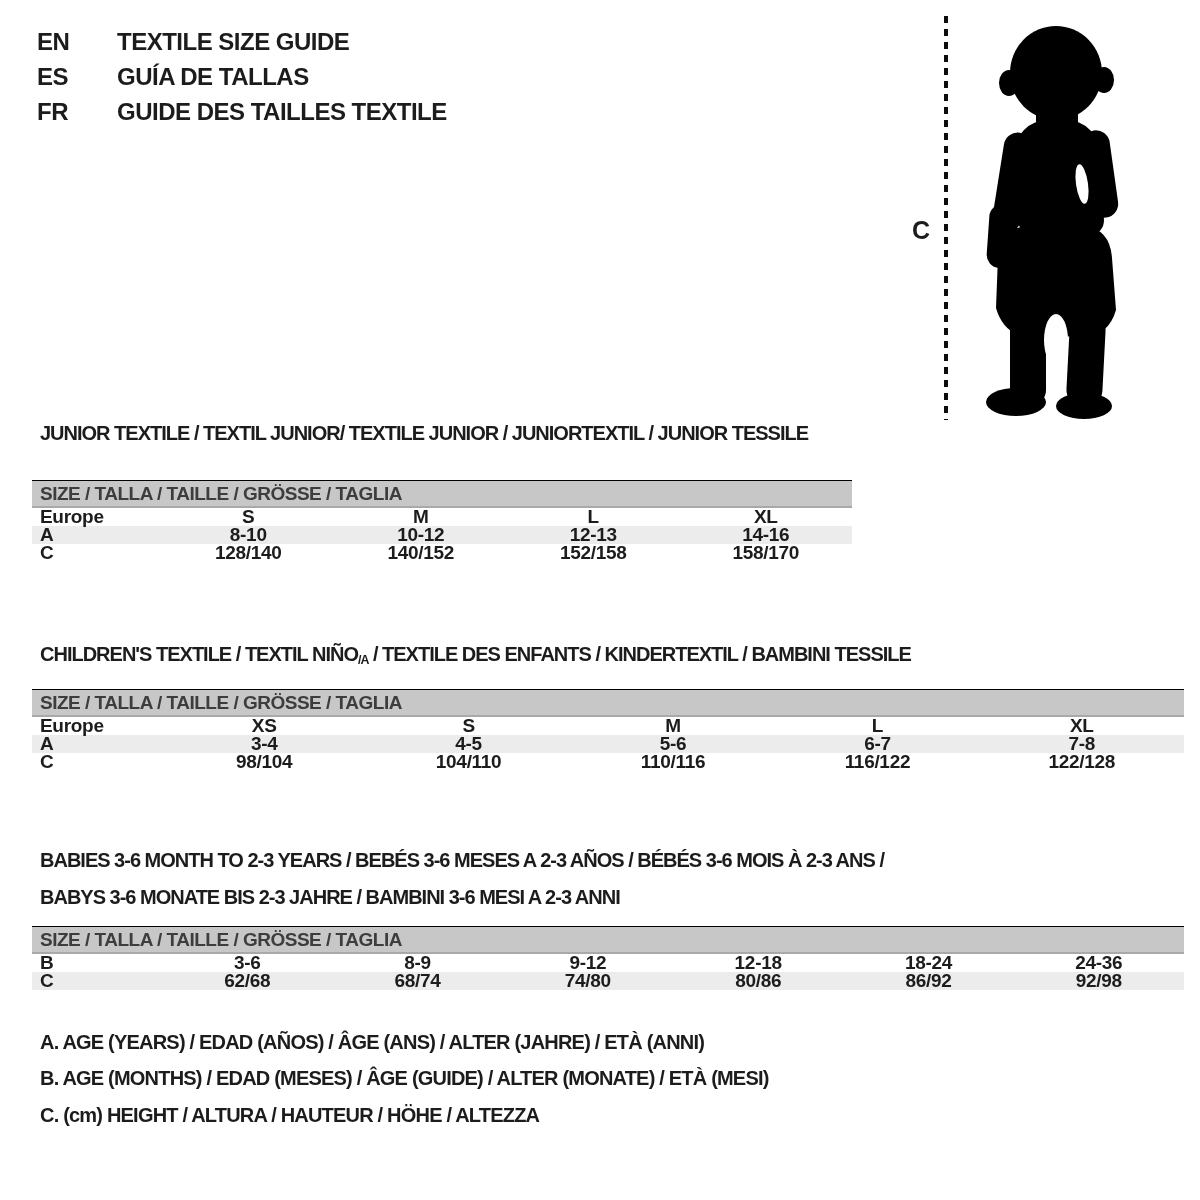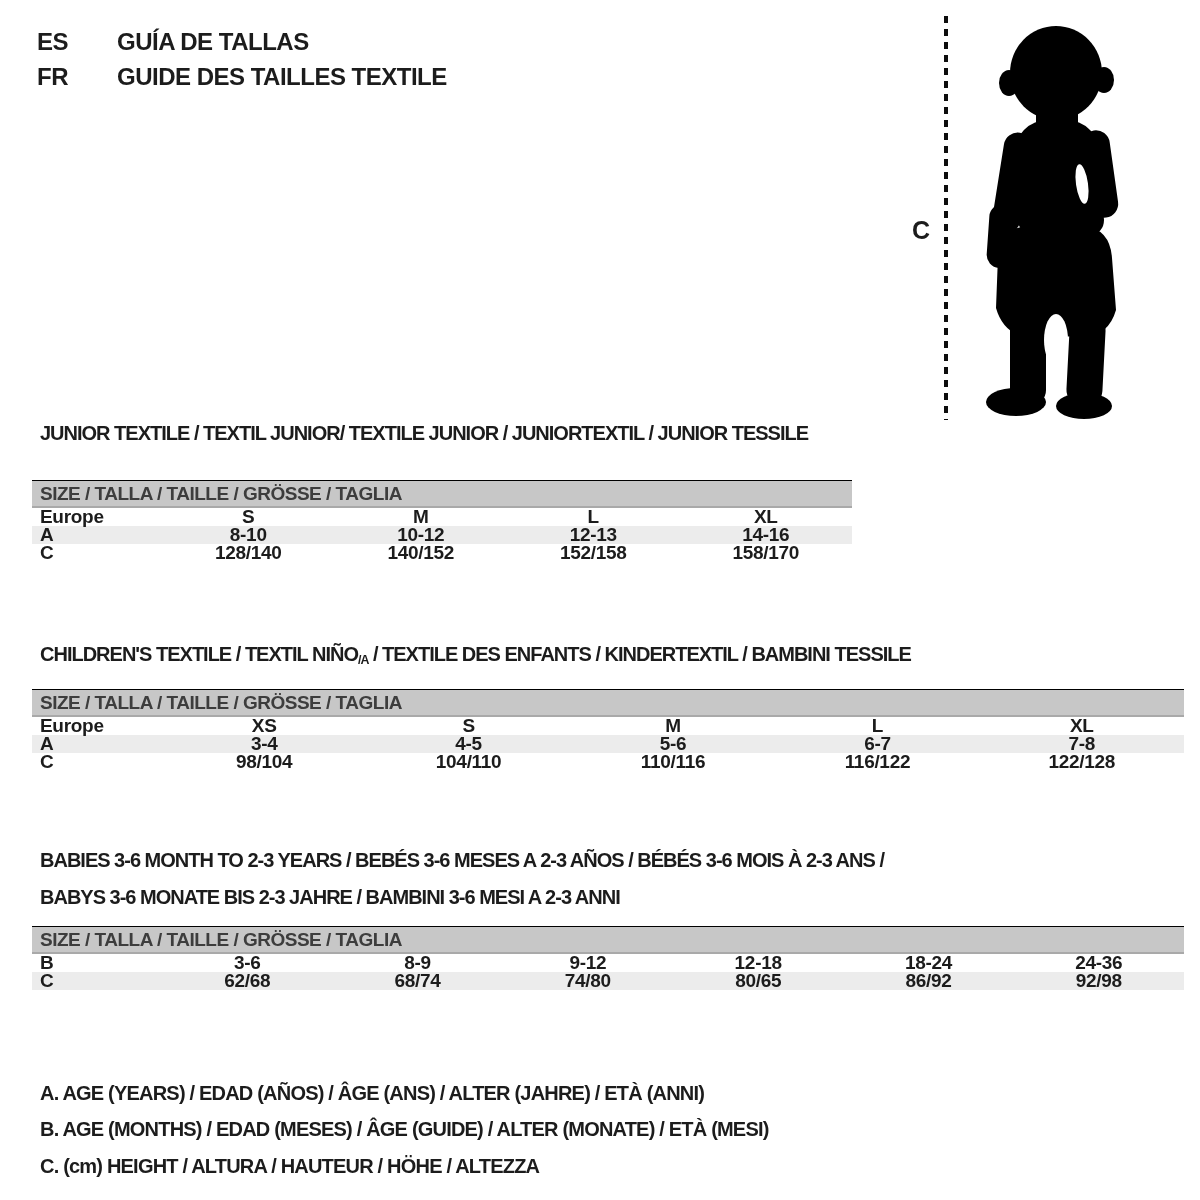--- a/index.html
+++ b/index.html
@@ -39,29 +39,33 @@
     height:25px; background:#c7c7c7; border-top:1px solid #000000; border-bottom:2px solid #a9a9a9;
     color:#3d3d3d; font-size:19px; letter-spacing:-0.5px; padding-left:8px;
     display:flex; align-items:center;
   }
   .trow { display:flex; align-items:center; height:18px; font-size:19px; letter-spacing:-0.3px; }
   .trow.stripe { background:#ececec; }
   .tlabel { width:130px; padding-left:8px; box-sizing:border-box; }
   .tcell { flex:1; text-align:center; }
 
   
-  .legend { position:absolute; left:40px; top:1075px; }
+  .legend { position:absolute; left:40px; top:1024px; }
   .legend-line { height:36.5px; display:flex; align-items:center; font-size:20px; letter-spacing:-0.8px; }
 </style>
 </head>
 <body>
 
 <div class="page">
 
   <div class="lang-header">
+    <div class="lang-row">
+      <span class="lang-code">EN</span>
+      <span class="lang-title">TEXTILE SIZE GUIDE</span>
+    </div>
     <div class="lang-row">
       <span class="lang-code">ES</span>
       <span class="lang-title">GUÍA DE TALLAS</span>
     </div>
     <div class="lang-row">
       <span class="lang-code">FR</span>
       <span class="lang-title">GUIDE DES TAILLES TEXTILE</span>
     </div>
   </div>
 
@@ -162,21 +166,21 @@
       <span class="tcell">9-12</span>
       <span class="tcell">12-18</span>
       <span class="tcell">18-24</span>
       <span class="tcell">24-36</span>
     </div>
     <div class="trow stripe">
       <span class="tlabel">C</span>
       <span class="tcell">62/68</span>
       <span class="tcell">68/74</span>
       <span class="tcell">74/80</span>
-      <span class="tcell">80/65</span>
+      <span class="tcell">80/86</span>
       <span class="tcell">86/92</span>
       <span class="tcell">92/98</span>
     </div>
   </div>
 
   <div class="legend">
     <div class="legend-line">A. AGE (YEARS) / EDAD (AÑOS) / ÂGE (ANS) / ALTER (JAHRE) / ETÀ (ANNI)</div>
     <div class="legend-line">B. AGE (MONTHS) / EDAD (MESES) / ÂGE (GUIDE) / ALTER (MONATE) / ETÀ (MESI)</div>
     <div class="legend-line">C. (cm) HEIGHT / ALTURA / HAUTEUR / HÖHE / ALTEZZA</div>
   </div>

